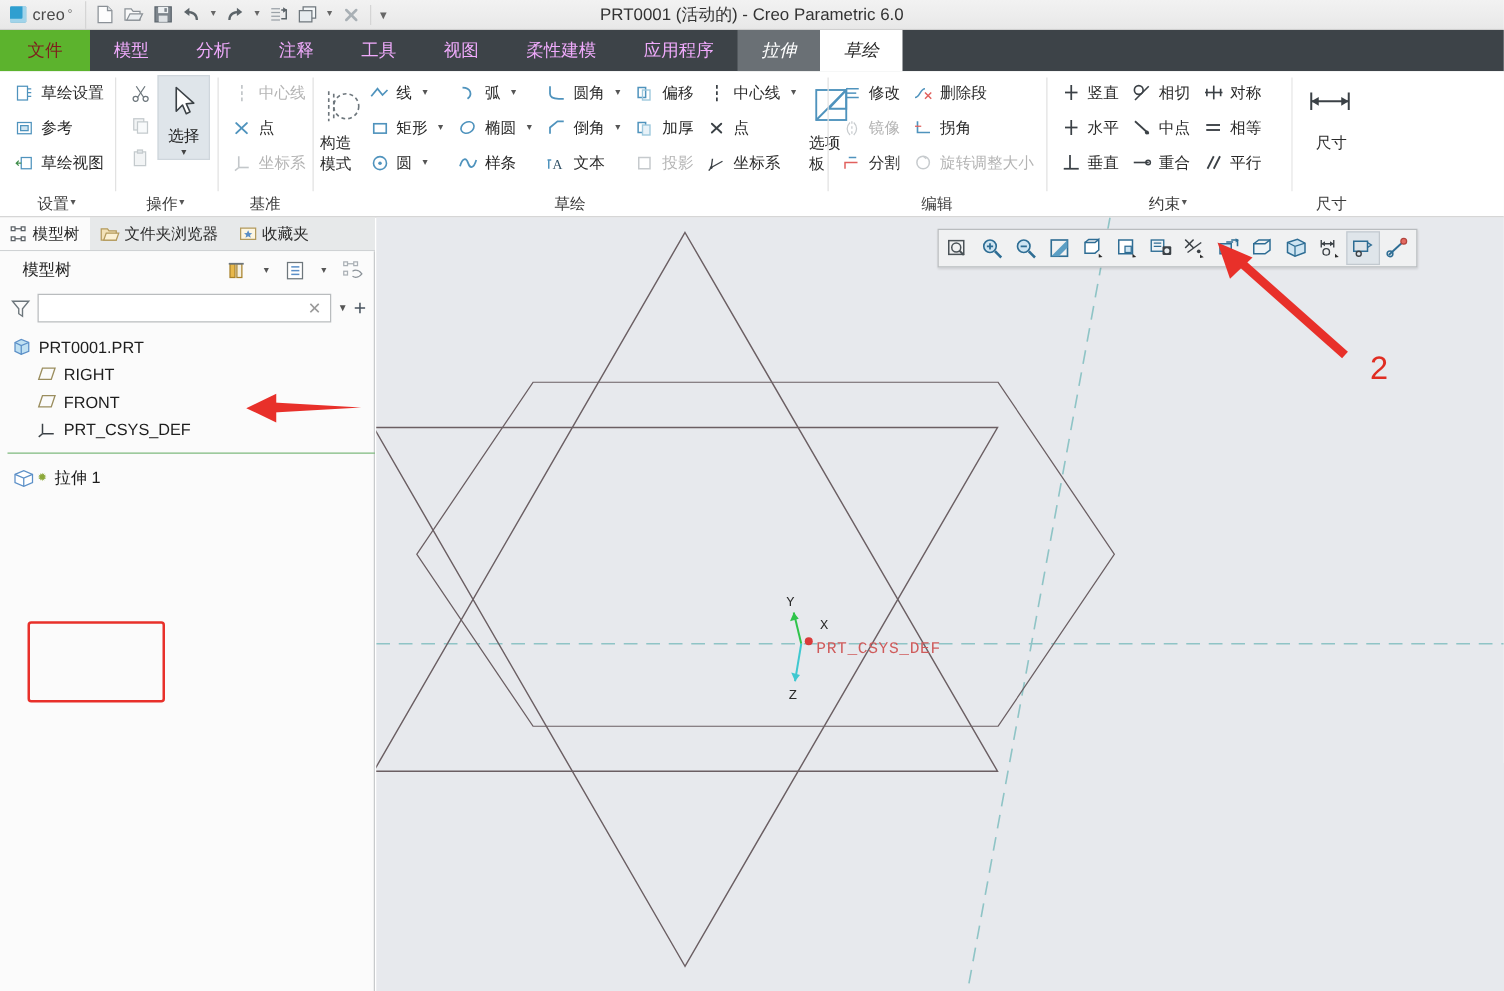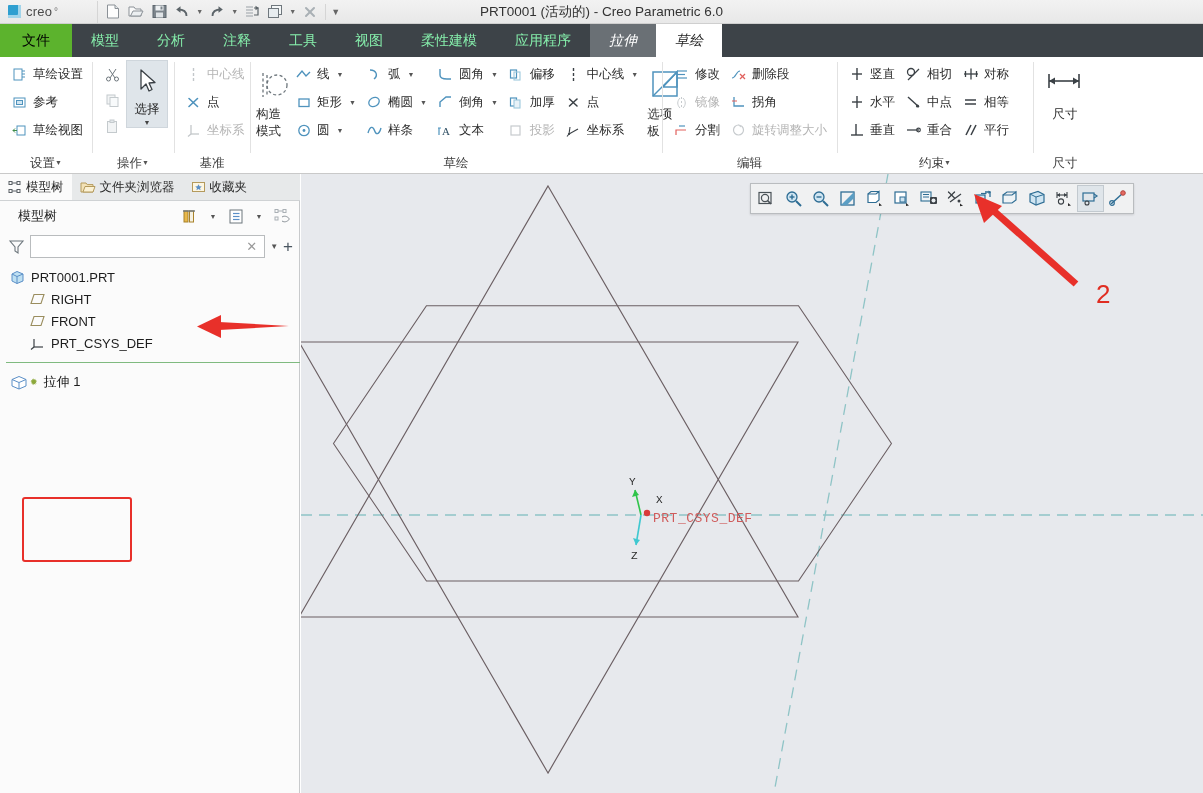--- a/index.html
+++ b/index.html
@@ -9,21 +9,21 @@
     background:#ffffff; overflow:hidden;
     -webkit-font-smoothing:antialiased;
   }
   .app { position:relative; width:1203px; height:793px; }
 
   
   .titlebar {
     position:absolute; left:0; top:0; width:1203px; height:24px;
     background:linear-gradient(#f2f2f2,#e8e8e8);
     border-bottom:1px solid #cfcfcf;
-    display:flex; align-items:center;gap:29px;
+    display:flex; align-items:center;
   }
   .creo-logo { display:flex; align-items:center; gap:5px; padding:0 10px 0 8px; }
   .creo-box { width:13px; height:13px; background:#2f9fd0; border-radius:1px;
               box-shadow: inset -3px -3px 0 rgba(255,255,255,.55); }
   .creo-word { font-size:13px; color:#4a4a4a; letter-spacing:.2px; }
   .qat { display:flex; align-items:center; gap:1px; padding-left:4px;
          border-left:1px solid #d5d5d5; height:22px; }
   .qbtn { width:22px; height:20px; display:flex; align-items:center; justify-content:center;
           cursor:pointer; }
   .qcaret { width:11px; height:20px; display:flex; align-items:center; justify-content:center;
@@ -33,22 +33,22 @@
     position:absolute; left:0; right:0; text-align:center;
     font-size:13.5px; color:#333; pointer-events:none;
   }
 
   
   .tabbar {
     position:absolute; left:0; top:24px; width:1203px; height:33px;
     background:#3d4348; display:flex; align-items:stretch;
     font-size:14px;
   }
-  .tab { padding:0 19px; display:flex; align-items:center; color:#86efac; cursor:pointer;}
-  .tab.file { background:#5cb32d; color:#000000; font-weight:normal; padding:0 22px;font-family:Liberation Mono, monospace;}
+  .tab { padding:0 19px; display:flex; align-items:center; color:#f0abfc; cursor:pointer;}
+  .tab.file { background:#5cb32d; color:#7f1d1d; font-weight:normal; padding:0 22px;font-family:Liberation Mono, monospace;}
   .tab.ctx  { background:#6a7075; color:#ffffff; font-style:italic; }
   .tab.active { background:#ffffff; color:#222; font-style:italic; }
 
   
   .ribbon {
     position:absolute; left:0; top:57px; width:1203px; height:117px;
     background:#ffffff; border-bottom:1px solid #c9c9c9;
     display:flex; align-items:stretch;
   }
   .grp { display:flex; flex-direction:column; position:relative; padding:3px 6px 0 6px; }

